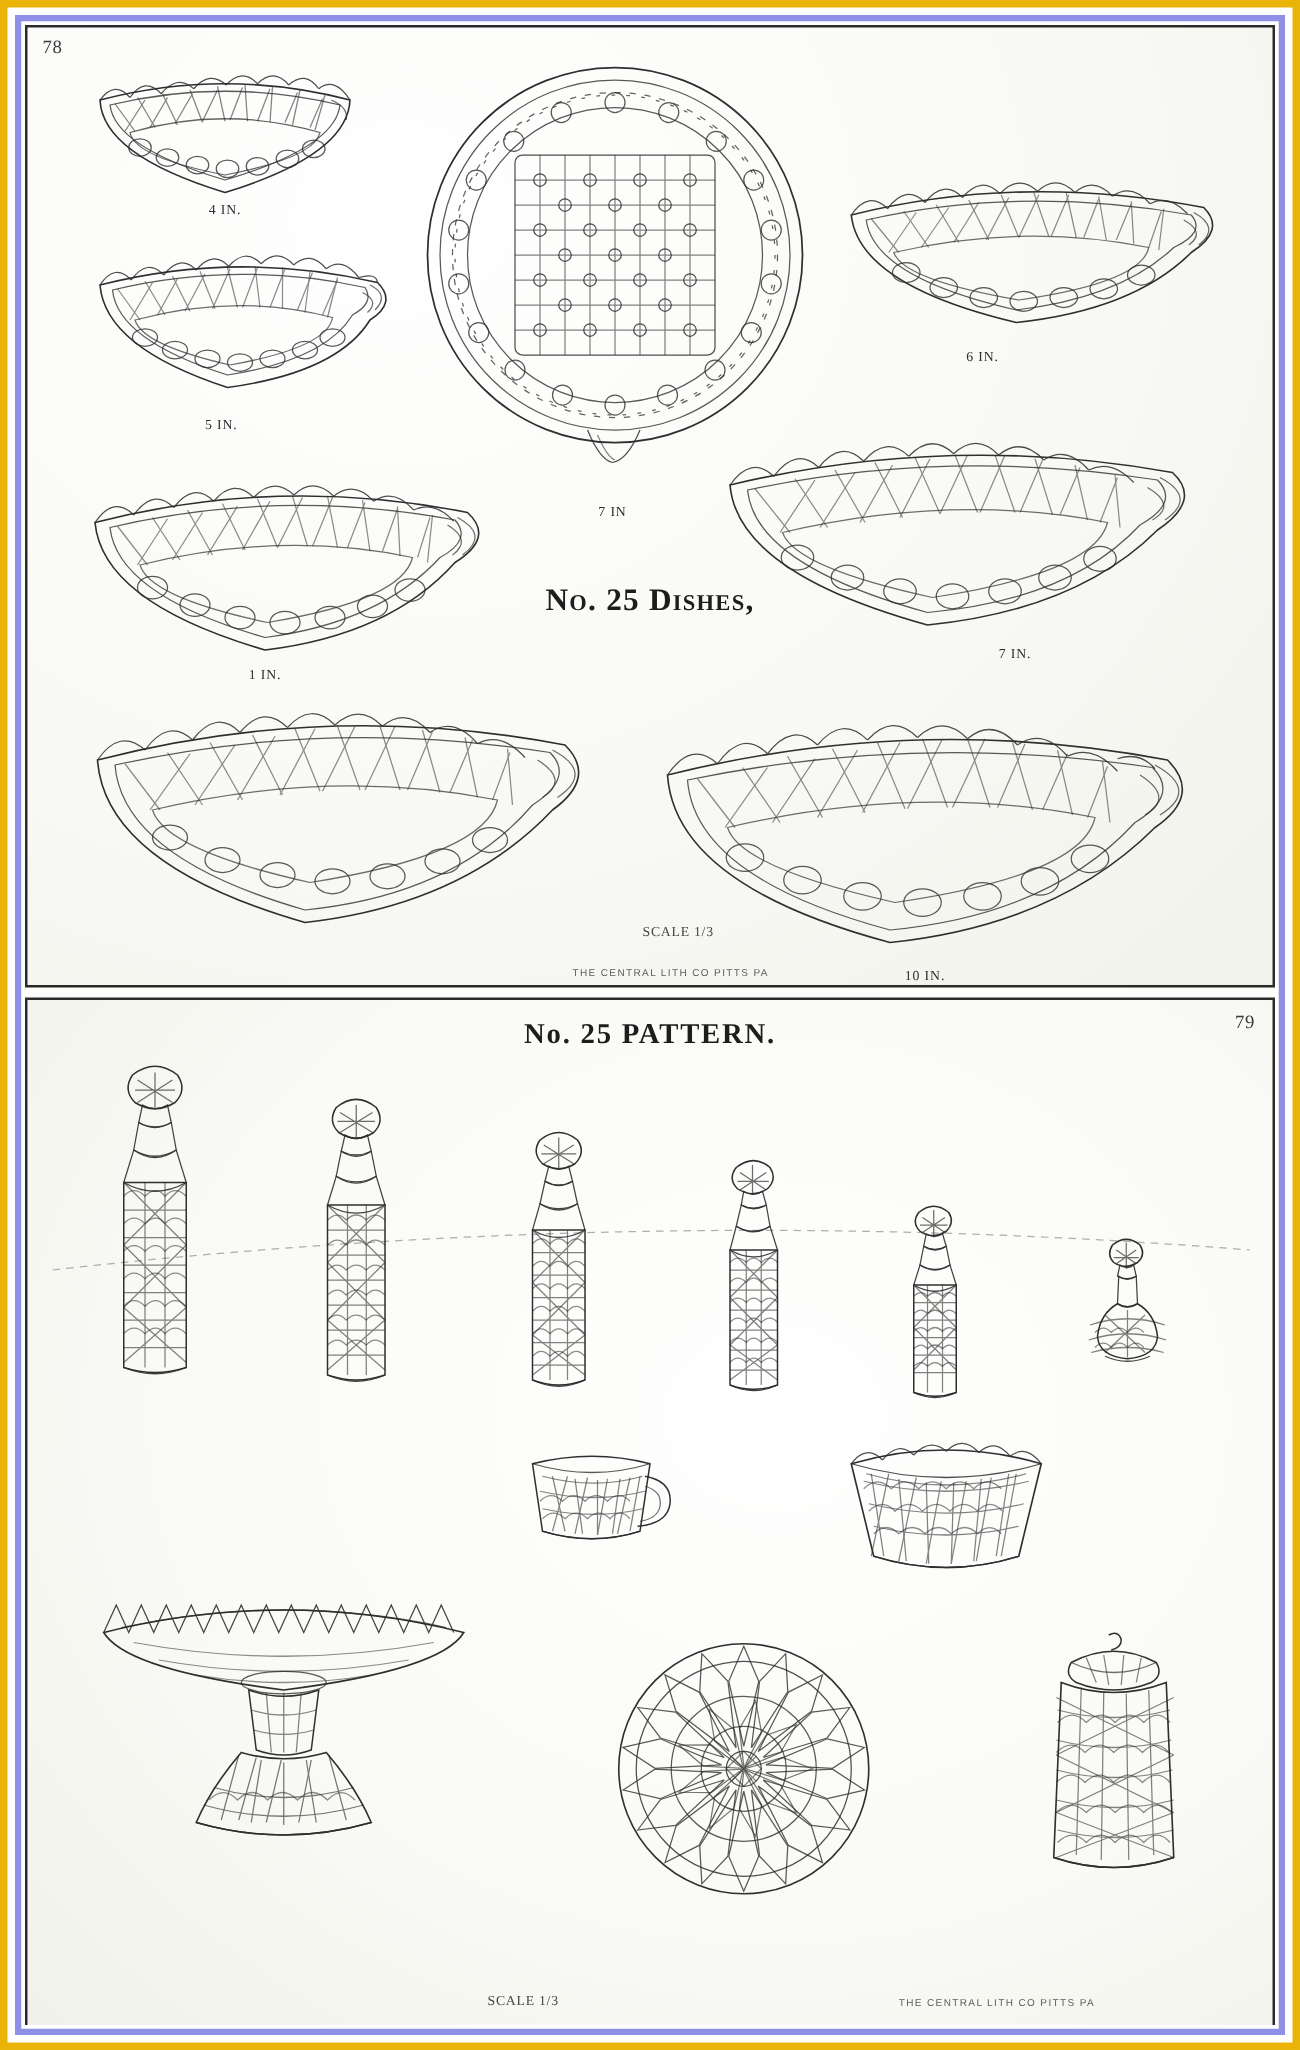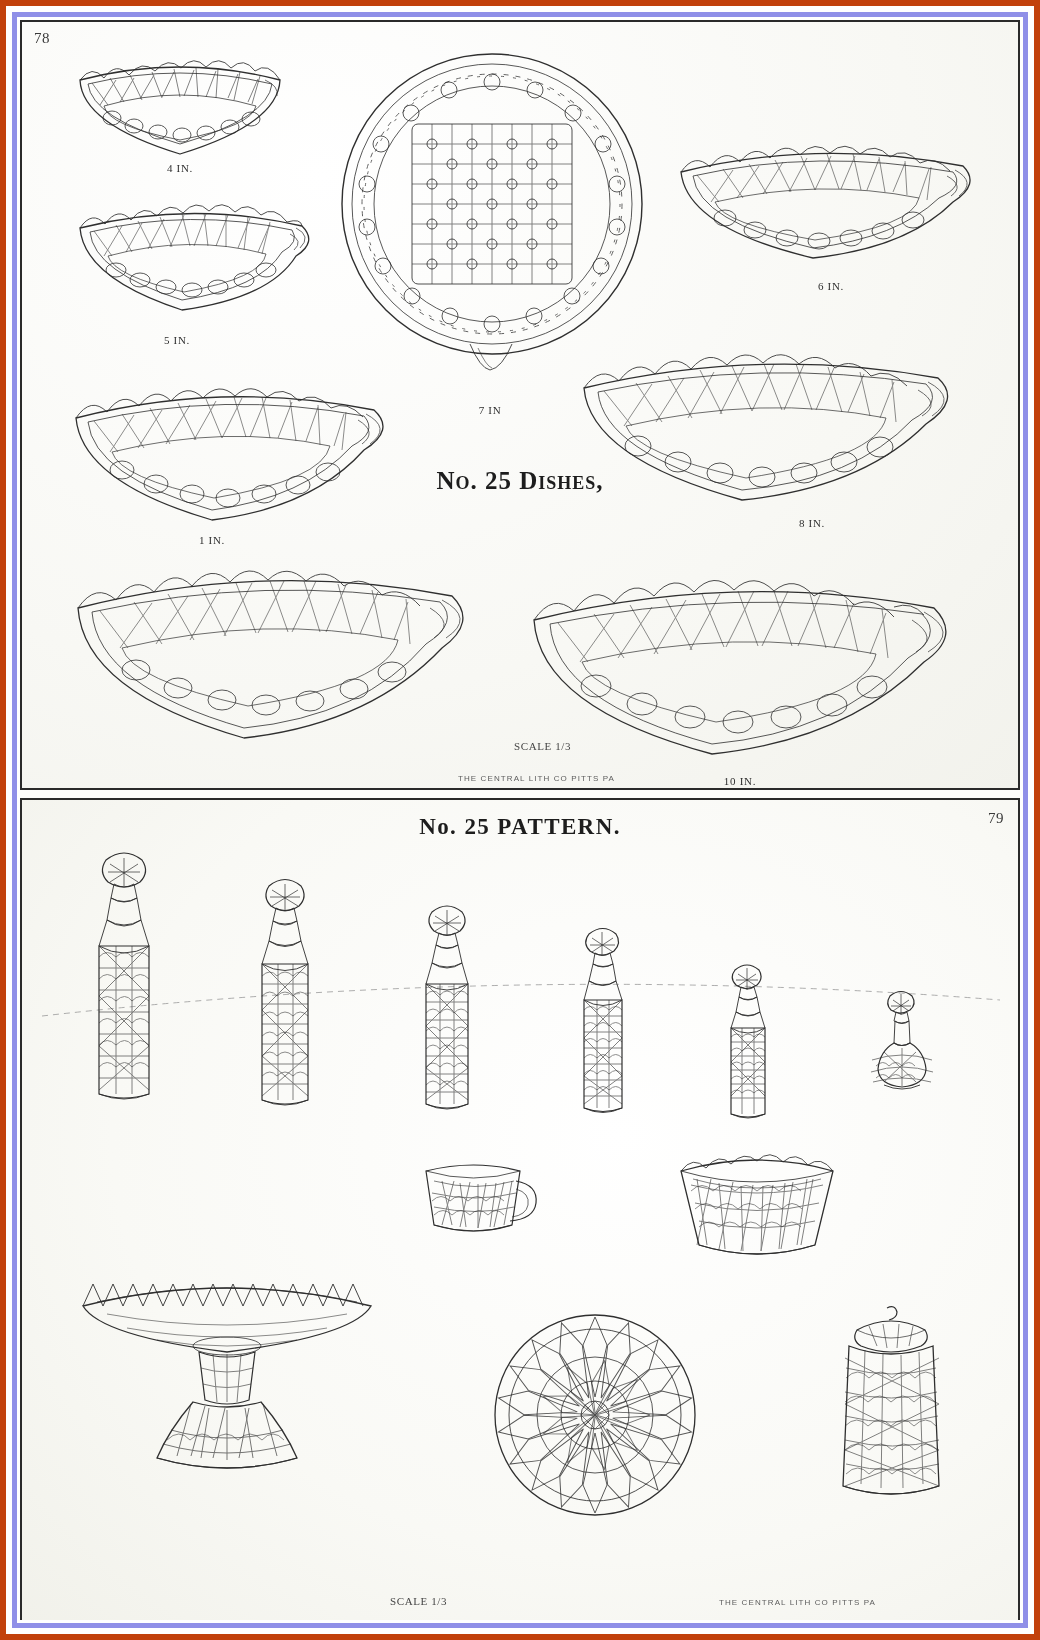--- a/index.html
+++ b/index.html
@@ -12,21 +12,21 @@
     height: 1640px;
     font-family: "Liberation Serif", serif;
     overflow: hidden;
   }
   .page-frame {
     position: relative;
     width: 1040px;
     height: 1640px;
     background: #ffffff;
     box-sizing: border-box;
-    border: 6px solid #c2410c;
+    border: 6px solid #eab308;
     padding: 6px;
   }
   .page-frame-inner {
     position: relative;
     width: 100%;
     height: 100%;
     box-sizing: border-box;
     border: 5px solid #8f8fe8;
     background: #ffffff;
     padding: 3px;
@@ -375,21 +375,21 @@
                   <ellipse cx="216" cy="99" rx="11" ry="8"></ellipse>
             <ellipse cx="246" cy="88" rx="11" ry="8"></ellipse>
           </g>
           <g opacity="0.7">
             <path d="M288 38 q22 12 4 26"></path>
                   <path d="M280 44 q18 10 4 20"></path>
           </g>
         </g>
       </svg>
     </div>
-    <div class="caption" style="left:809px; top:258px;">6 IN.</div>
+    <div class="caption" style="left:764px; top:258px;">6 IN.</div>
 
     <div class="plate-title title-dishes">No. 25 Dishes,</div>
 
     <div class="art" style="left:42px; top:352px;">
       <svg width="340" height="160" viewBox="0 0 340 160">
         <g fill="none" stroke="#2f2f2f" stroke-width="1">
           <path d="M12 44 Q160 6 310 36 Q332 56 300 76 Q248 134 148 146 Q18 108 12 44 Z" stroke-width="1.3"></path>
           <path d="M24 48 Q160 16 300 42 Q314 58 288 72 Q240 124 148 136 Q30 102 24 48 Z" opacity="0.8"></path>
           <path d="M48 78 Q162 50 266 72 Q258 106 150 124 Q56 104 48 78 Z" opacity="0.7"></path>
           <g opacity="0.85">
@@ -489,21 +489,21 @@
                   <ellipse cx="274" cy="122" rx="13" ry="10"></ellipse>
             <ellipse cx="310" cy="107" rx="13" ry="10"></ellipse>
           </g>
           <g opacity="0.7">
             <path d="M358 42 q30 16 4 34"></path>
                   <path d="M348 50 q24 14 4 26"></path>
           </g>
         </g>
       </svg>
     </div>
-    <div class="caption" style="left:790px; top:495px;">8 IN.</div>
+    <div class="caption" style="left:790px; top:495px;">7 IN.</div>
 
     <div class="art" style="left:42px; top:530px;">
       <svg width="420" height="200" viewBox="0 0 420 200">
         <g fill="none" stroke="#2f2f2f" stroke-width="1">
           <path d="M14 56 Q200 8 388 44 Q414 70 378 96 Q306 172 180 186 Q20 140 14 56 Z" stroke-width="1.3"></path>
           <path d="M28 60 Q200 22 376 50 Q396 70 362 92 Q300 164 180 176 Q34 134 28 60 Z" opacity="0.8"></path>
           <path d="M58 96 Q202 62 334 88 Q324 132 184 154 Q68 128 58 96 Z" opacity="0.7"></path>
           <g opacity="0.85">
             <path d="M14 56 q18 -26 38 -8"></path>
                   <path d="M52 48 q19 -26 38 -8"></path>

